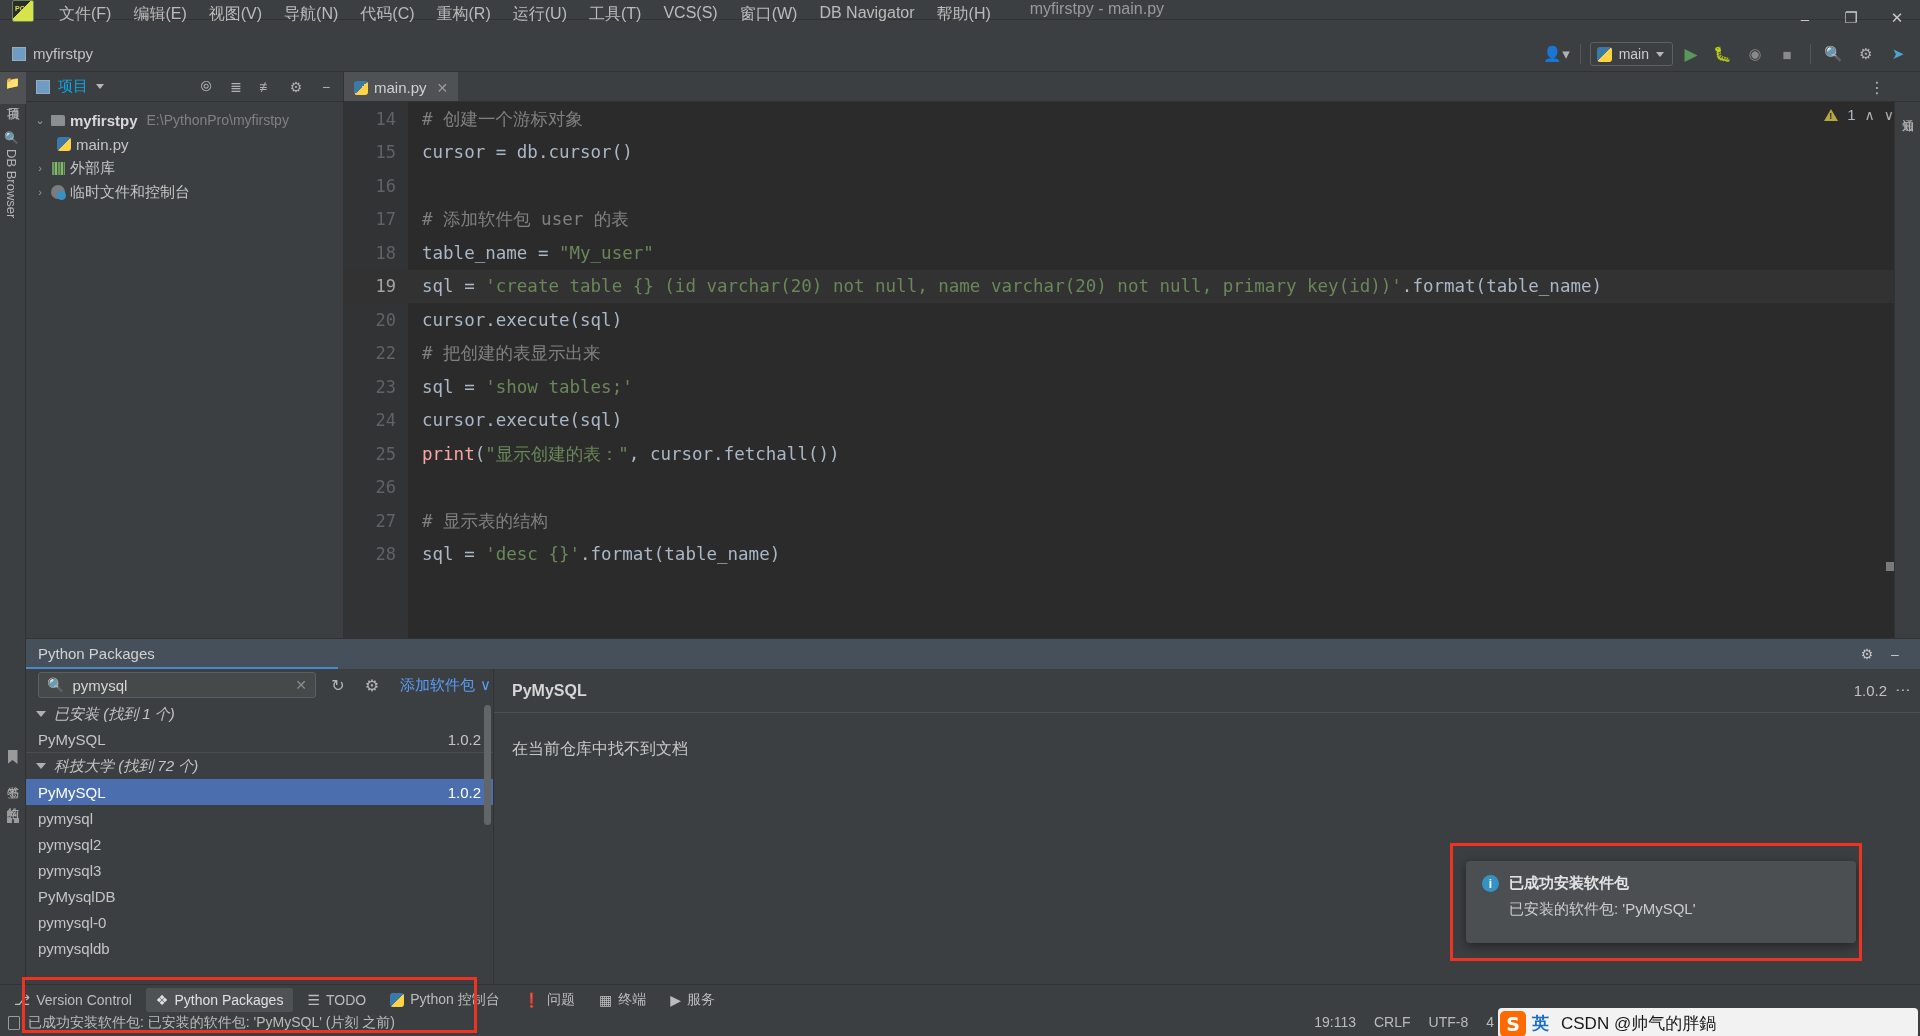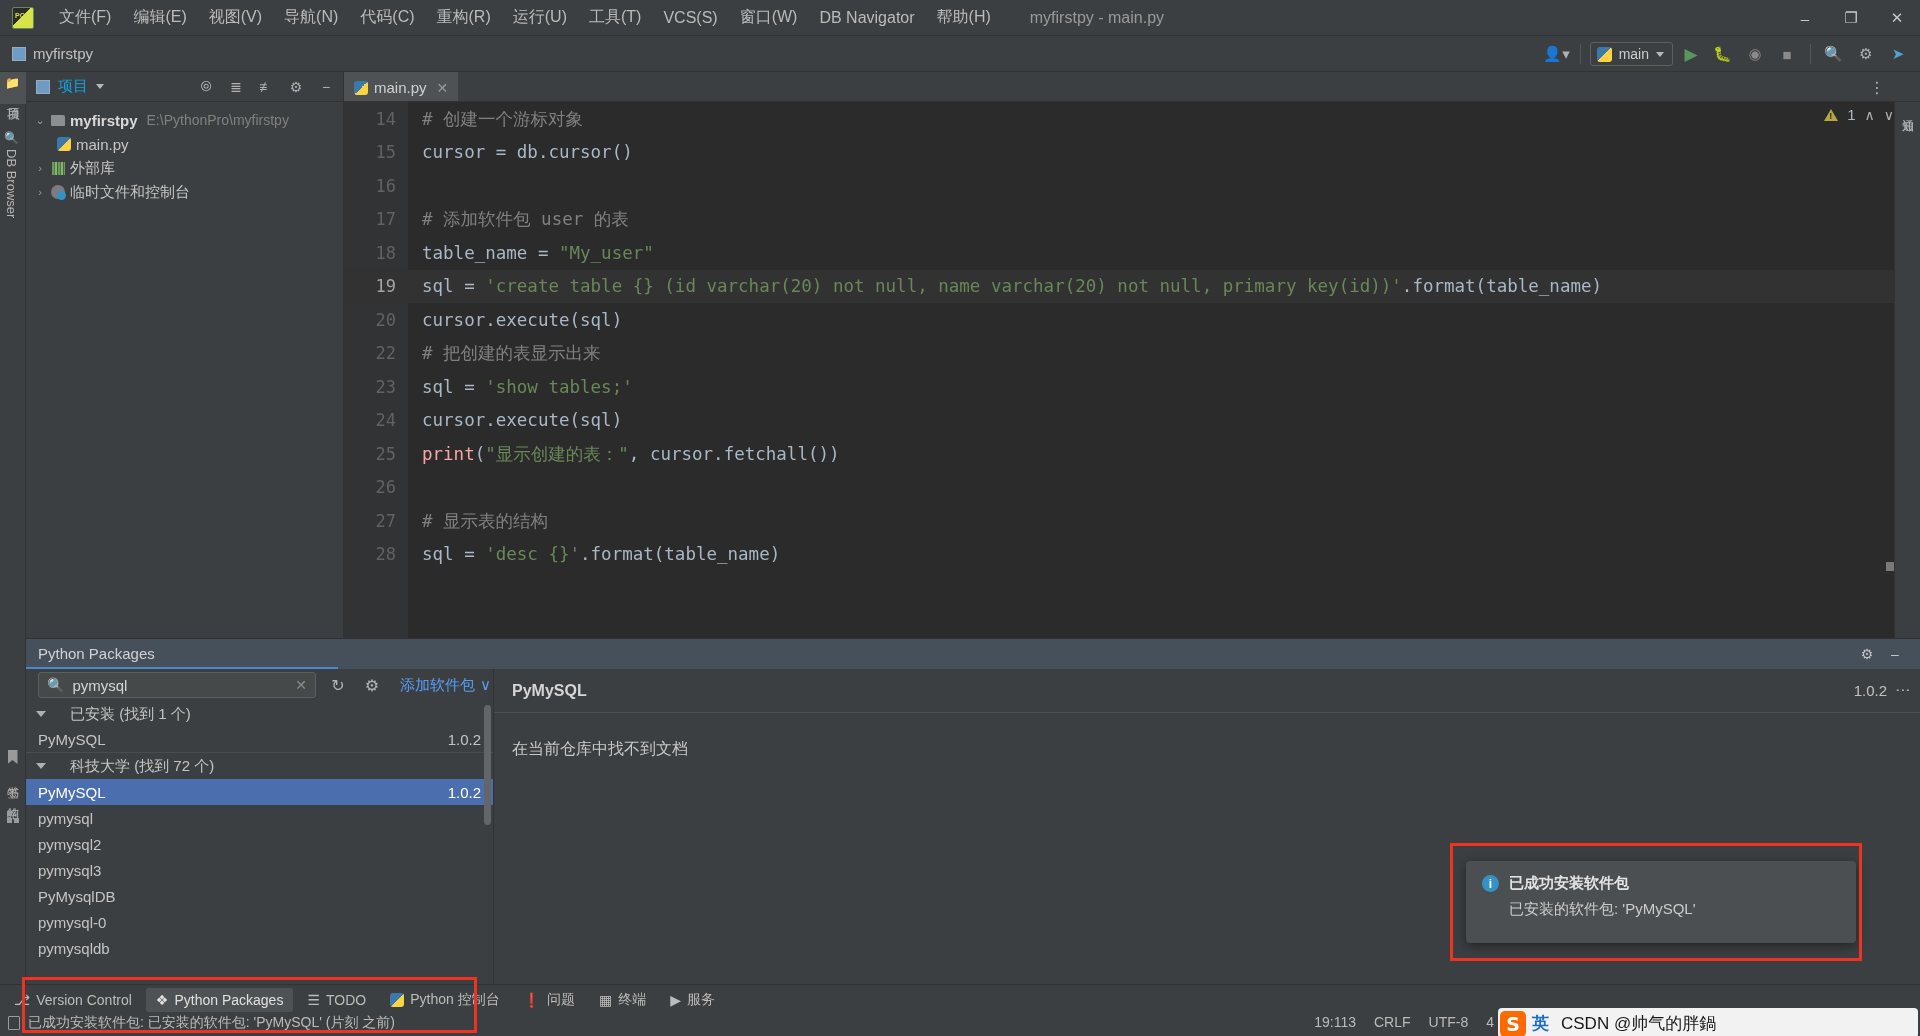--- a/index.html
+++ b/index.html
@@ -7,23 +7,23 @@
     width: 1920px; height: 1036px;
     background: #3c3f41;
     font-family: "Liberation Sans", "DejaVu Sans", sans-serif;
     overflow: hidden;
     color: #bbbbbb;
   }
   #app { position: relative; width: 1920px; height: 1036px; }
 
   
   .menubar {
-    position: absolute; top: 0; left: 0; width: 1920px; height: 36px;
+    position: absolute; top: 0; left: 0; width: 1920px; height: 20px;
     background: #3c3f41;
-    display: flex; align-items: center;
+    display: flex; align-items: flex-start;
     border-bottom: 1px solid #323232;
   }
   .pc-logo {
     width: 22px; height: 22px; margin-left: 12px; margin-right: 14px;
     background: #2b2b2b; border: 1px solid #6a8759;
     border-radius: 2px; position: relative; flex: none;
     background: linear-gradient(135deg,#2b2b2b 0%, #2b2b2b 45%, #d6e34b 45%, #d6e34b 100%);
   }
   .pc-logo::after {
     content: "PC"; position: absolute; left: 2px; top: 4px;
@@ -201,22 +201,22 @@
     flex: none; width: 278px; height: 26px; background: #45494a; border: 1px solid #5b5f61;
     border-radius: 3px; display:flex; align-items:center; padding: 0 8px; gap: 8px;
   }
   .searchbox .mag { color:#9a9a9a; font-size: 14px; }
   .searchbox .val { font-size: 15px; color: #d5d5d5; flex:1; }
   .searchbox .clr { color:#8c8c8c; font-size: 14px; }
   .s-ico { color:#b5b5b5; font-size:16px; width:24px; height:24px; display:flex;align-items:center;justify-content:center;}
   .addpkg { color:#589df6; font-size: 15px; margin-left: 6px; display:flex; align-items:center; gap:5px;}
   .pkglist { position:absolute; top: 32px; left:0; right:0; bottom:0; overflow:hidden; }
   .grp {
-    height: 26px; display:flex; align-items:center; gap:24px; padding-left:10px;
-    font-size: 15px; color:#c4c4c4;
+    height: 26px; display:flex; align-items:center; gap:8px; padding-left:10px;
+    font-size: 15px; color:#c4c4c4;font-style:italic;
   }
   .grp .tri { width:0;height:0;border-left:5px solid transparent;border-right:5px solid transparent;border-top:6px solid #b0b0b0;}
   .pkgrow {
     height: 26px; display:flex; align-items:center; padding: 0 12px 0 12px;
     font-size: 15px; color:#c4c4c4; justify-content: space-between;
   }
   .pkgrow.sel { background: #4b6eaf; color:#ffffff; }
   .pkgrow .ver { font-size: 15px; color:#c4c4c4; }
   .pkgrow.sel .ver { color:#ffffff; }
   .pkgrow.installed { border-bottom: 1px solid #4a4d4f; }

